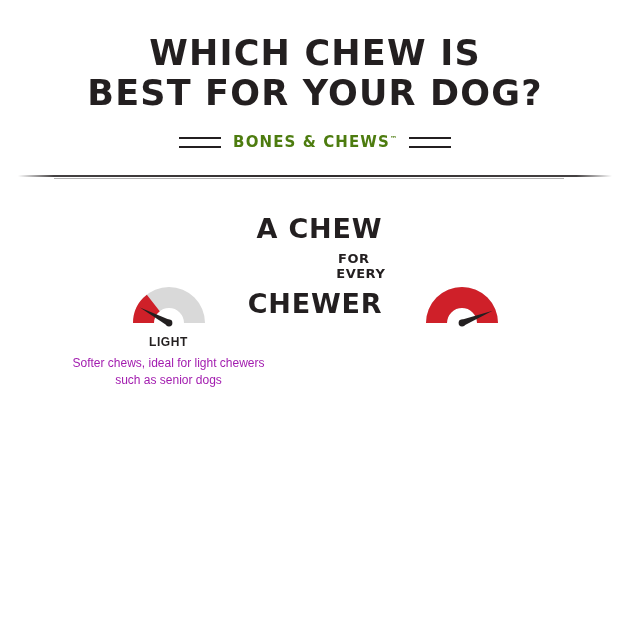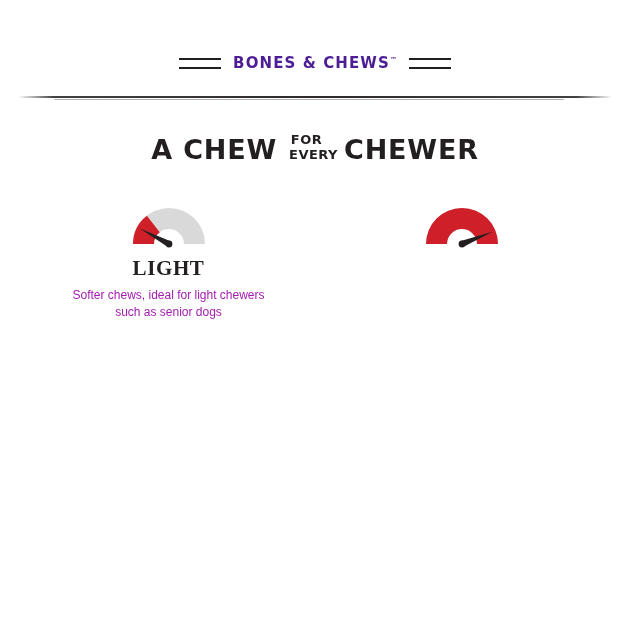--- a/index.html
+++ b/index.html
@@ -52,21 +52,21 @@
     width: 42px;
     height: 7px;
     border-top: 2px solid #231f20;
     border-bottom: 2px solid #231f20;
   }
   .brand-name {
     font-family: "DejaVu Sans", sans-serif;
     font-weight: bold;
     font-size: 15px;
     letter-spacing: 1.1px;
-    color: #4c1d95;
+    color: #4d7c0f;
     position: relative;
   }
   .brand-tm {
     font-size: 7px;
     vertical-align: super;
     letter-spacing: 0;
   }
 
   .divider {
     margin: 22px 18px 0 18px;
@@ -95,23 +95,24 @@
 
   
   .section-head {
     margin-top: 34px;
     text-align: center;
     position: relative;
     height: 46px;
   }
   .sh-wrap {
     display: inline-flex;
-    align-items: flex-start;
+    align-items: flex-end;
     justify-content: center;
     gap: 9px;
+    flex-direction: column;
   }
   .sh-big {
     font-family: "DejaVu Sans", sans-serif;
     font-weight: bold;
     font-size: 27px;
     letter-spacing: 0.8px;
     text-transform: uppercase;
   }
   .sh-small {
     display: inline-flex;
@@ -169,42 +170,46 @@
 
   .gauge {
     width: 86px;
     height: 48px;
     margin: 0 auto 8px auto;
     position: relative;
   }
   .gauge svg { display: block; }
 
   .level-name {
-    font-family: Liberation Serif, serif;
-    font-weight: bold;
-    font-size: 21px;
+    font-family: Liberation Sans, sans-serif;
+    font-weight: bold;
+    font-size: 12px;
     letter-spacing: 0.6px;
     text-transform: uppercase;
     margin-bottom: 6px;
   }
   .level-desc {
     font-family: "Liberation Sans", sans-serif;
     font-size: 12px;
     line-height: 1.42;
     color: #a21caf;
     max-width: 210px;
     margin: 0 auto;
   }
 </style>
 </head>
 <body>
 
 <div class="page">
 
   <div class="header">
+    <div class="title">
+      <span class="line">WHICH CHEW IS</span>
+      <span class="line">BEST FOR YOUR DOG?</span>
+    </div>
 
     <div class="brand-row">
       <span class="brand-rule"></span>
       <span class="brand-name"><span>BONES &amp; CHEWS</span><span class="brand-tm">™</span></span>
       <span class="brand-rule"></span>
     </div>
   </div>
 
   <div class="divider"></div>
 

